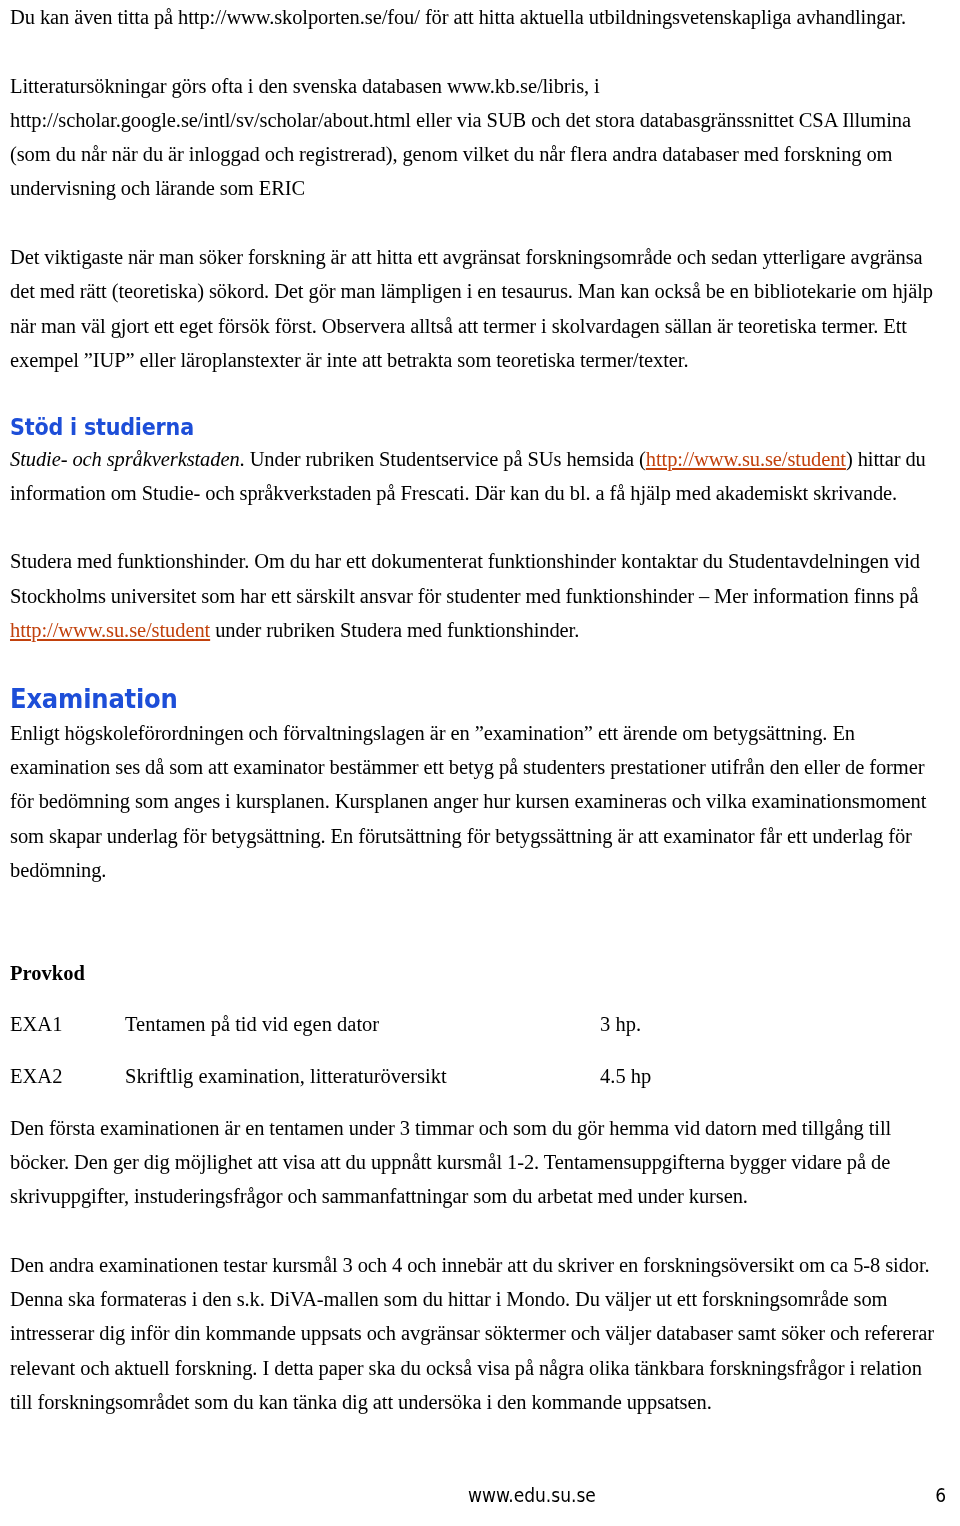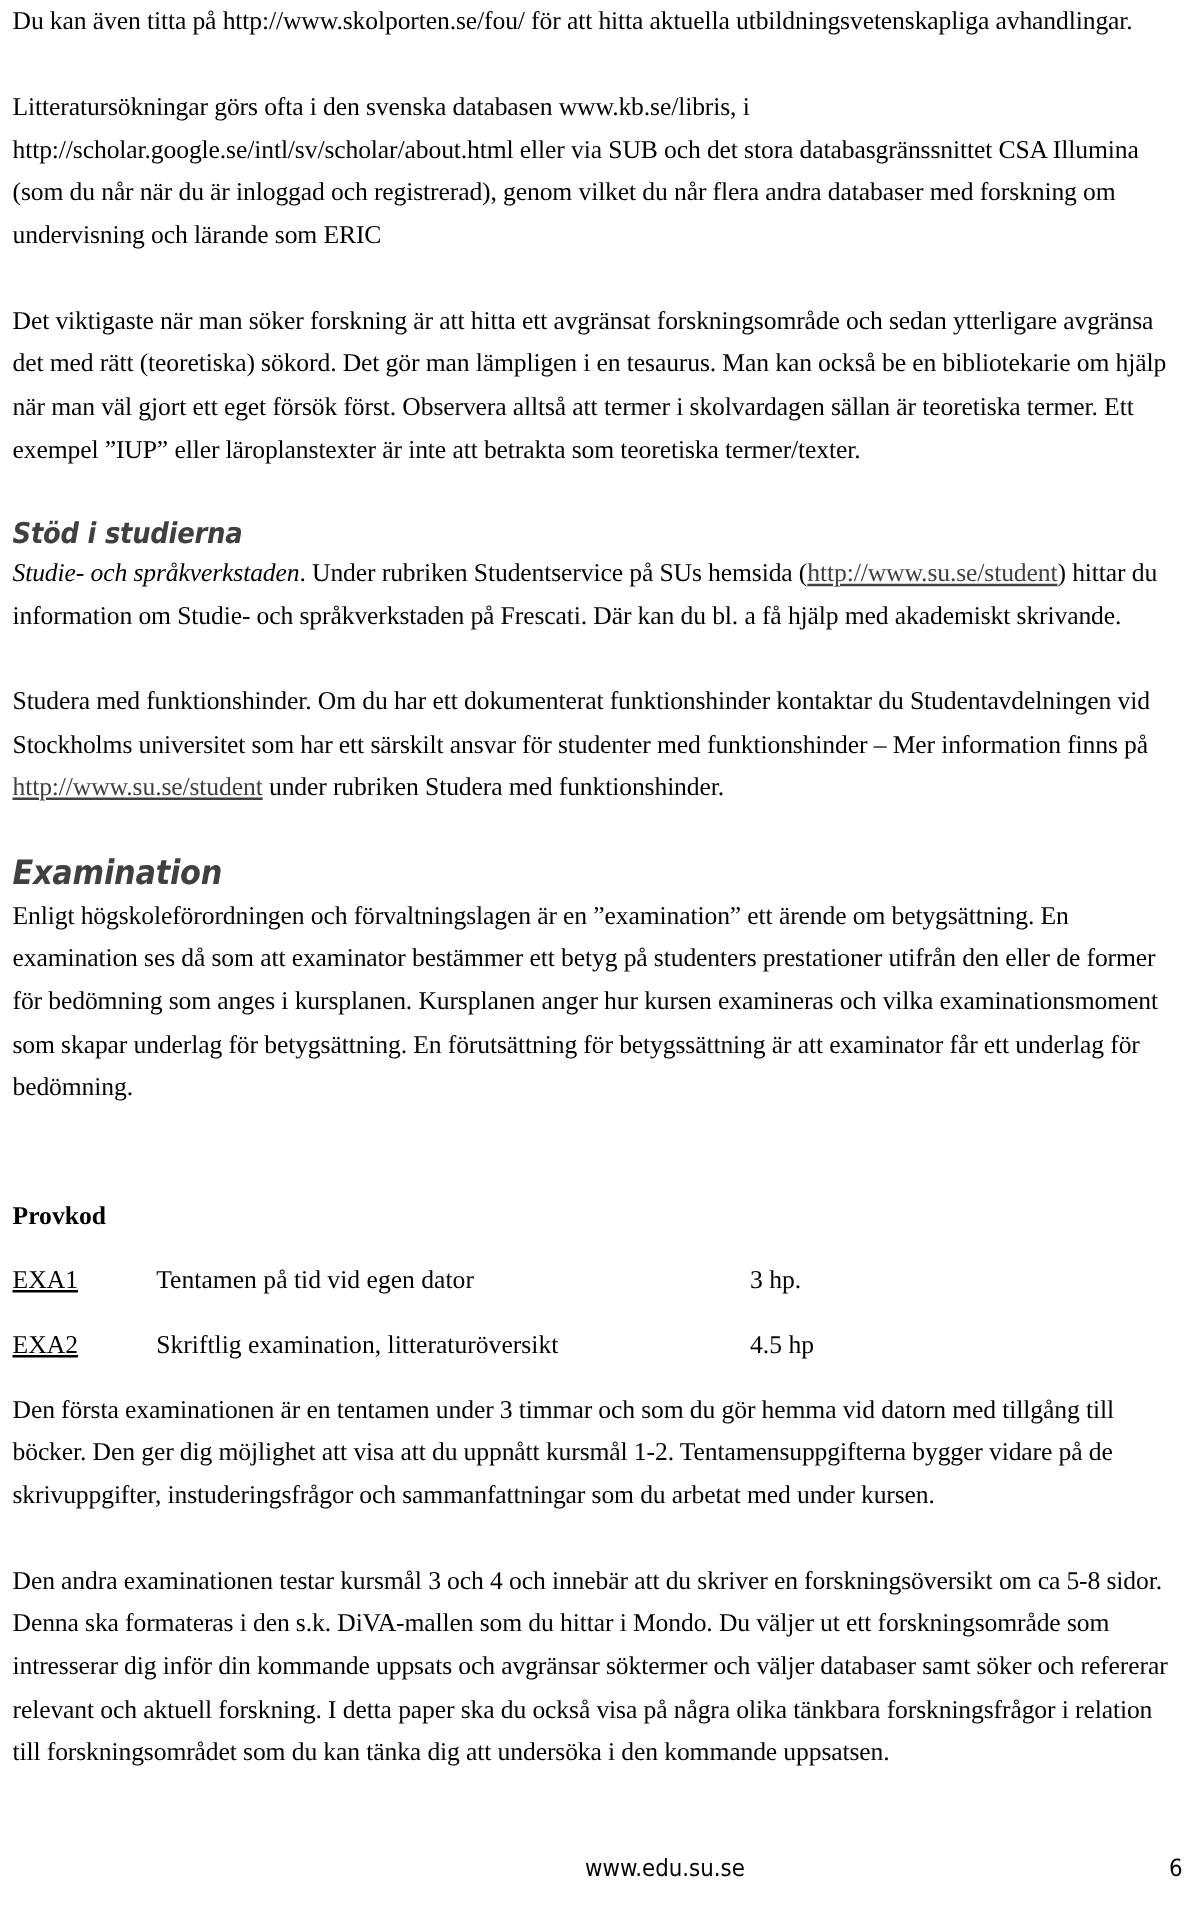--- a/index.html
+++ b/index.html
@@ -36,54 +36,53 @@
   }
   .spacer-line {
     height: 34.3px;
   }
   .spacer-half {
     height: 17px;
   }
   .heading-blue {
     font-family: "DejaVu Sans Condensed", "Liberation Sans Narrow", "Liberation Sans", sans-serif;
     font-weight: bold;
-    color: #404040;
+    color: #1d4ed8;
     margin: 0;
     letter-spacing: -0.2px;
     line-height: 30px;
-    font-style: italic;
   }
   .heading-sub {
     font-size: 23px;
   }
   .heading-main {
     font-size: 27px;
     line-height: 34px;
   }
   .italic {
     font-style: italic;
     text-align: right;
   }
   .link {
-    color: #404040;
+    color: #c2410c;
   }
   .exam-table {
     border-collapse: collapse;
     width: 100%;
     table-layout: fixed;
   }
   .exam-table td {
     font-family: "Liberation Serif", "DejaVu Serif", serif;
     font-size: 20.5px;
     line-height: 34.3px;
     padding: 0;
     vertical-align: top;
     color: #000000;
   }
-  .col-code { width: 115px; text-decoration: underline; }
+  .col-code { width: 115px; }
   .col-desc { width: 475px; }
   .col-credits { width: auto; margin-top: 44px; }
   .row-gap td { height: 18px; line-height: 18px; }
   .provkod {
     font-family: "Liberation Serif", "DejaVu Serif", serif;
     font-size: 20.5px;
     line-height: 34.3px;
     font-weight: bold;
     margin: 0;
   }

